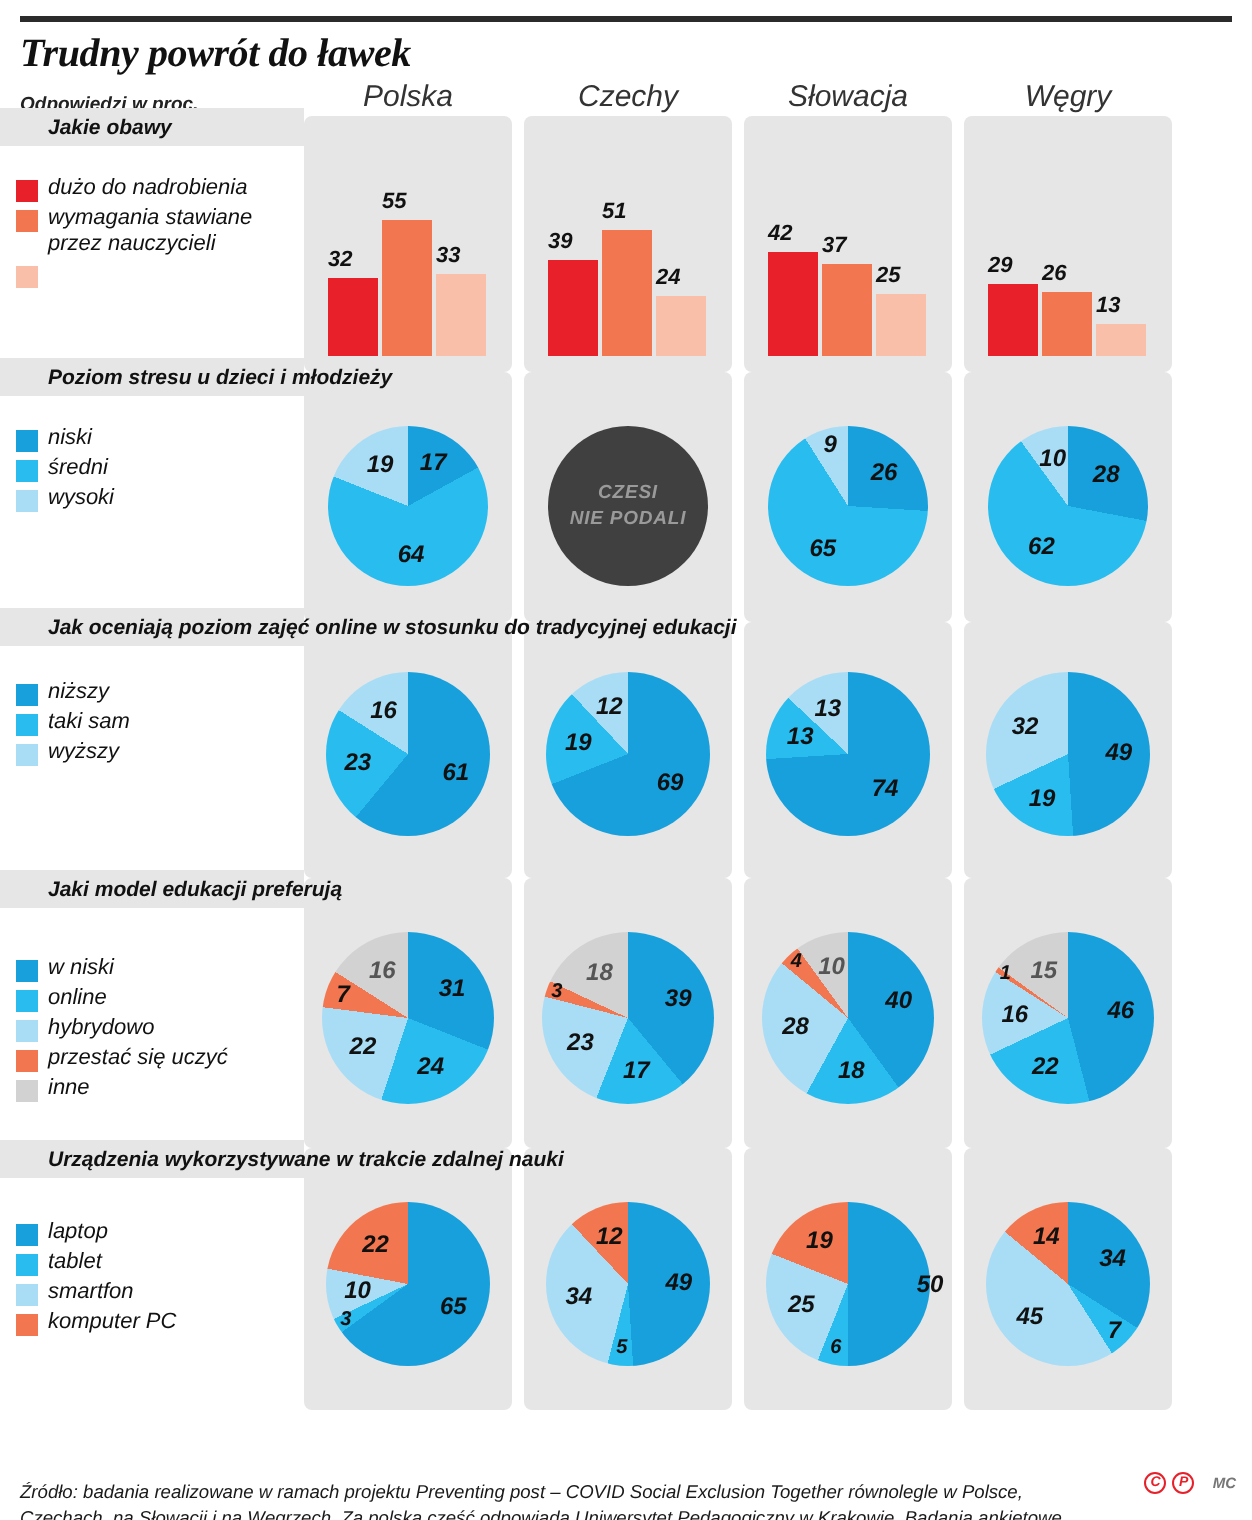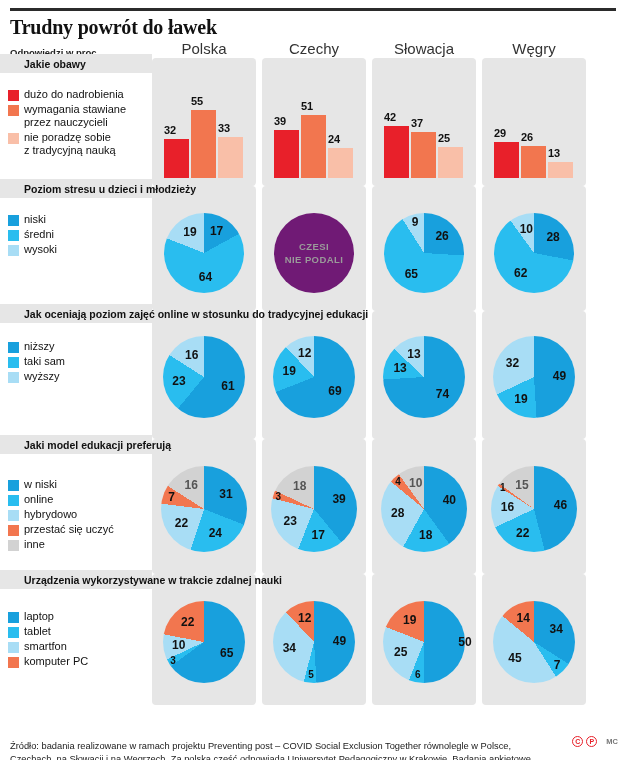--- a/index.html
+++ b/index.html
@@ -3,21 +3,21 @@
 <meta charset="utf-8">
 <style>
   * { box-sizing: border-box; margin: 0; padding: 0; }
   html, body {
     width: 626px; height: 760px;
     background: #ffffff;
     font-family: "Liberation Sans", sans-serif;
     color: #111111;
     overflow: hidden;
   }
-  #page { position: relative; width: 626px; height: 760px; }
+  #page { position: relative; width: 626px; height: 760px; font-style: italic; }
 
   .top-rule {
     position: absolute; left: 10px; top: 8px; width: 606px; height: 3px;
     background: #2b2b2b;
   }
 
   .title {
     position: absolute; left: 10px; top: 16px;
     font-family: "Liberation Serif", serif;
     font-weight: bold; font-size: 20px; letter-spacing: -0.2px;
@@ -73,21 +73,21 @@
   .bar .val {
     position: absolute; left: 0; width: 25px; text-align: left;
     font-size: 11px; font-weight: bold; color: #111;
   }
   .pie { position: absolute; border-radius: 50%; }
   .slice-label {
     position: absolute; font-weight: bold; color: #111;
     transform: translate(-50%, -50%); white-space: nowrap;
   }
   .nodata {
-    position: absolute; border-radius: 50%; background: #701a75;
+    position: absolute; border-radius: 50%; background: #404040;
     display: flex; flex-direction: column; align-items: center; justify-content: center;
     color: #9a9a9a; font-size: 9.5px; font-weight: bold; line-height: 13px;
     text-align: center; letter-spacing: 0.4px;
   }
 
   
   .footer {
     position: absolute; left: 10px; top: 716px; width: 540px;
     font-size: 9.3px; line-height: 13.2px; color: #1a1a1a; margin-top: 24px;
   }
@@ -146,21 +146,20 @@
         <div class="item">
           <span class="sw" style="background: rgb(232, 32, 42);"></span>
           <span class="lb">dużo do nadrobienia</span>
         </div>
         <div class="item">
           <span class="sw" style="background: rgb(242, 118, 79);"></span>
           <span class="lb">wymagania stawiane<br>przez nauczycieli</span>
         </div>
         <div class="item">
           <span class="sw" style="background: rgb(249, 191, 168);"></span>
-          <span class="lb">nie poradzę sobie<br>z tradycyjną nauką</span>
         </div>
       </div>
       <div class="bars" style="left: 164px; top: 66px; width: 80px; height: 112px;">
         <div class="bar" style="left: 0px; height: 100%;">
           <div class="rect" style="height: 39.4667px; background: rgb(232, 32, 42);"></div>
           <div class="val" style="bottom: 42.4667px;">32</div>
         </div>
         <div class="bar" style="left: 27px; height: 100%;">
           <div class="rect" style="height: 67.8333px; background: rgb(242, 118, 79);"></div>
           <div class="val" style="bottom: 70.8333px;">55</div>

